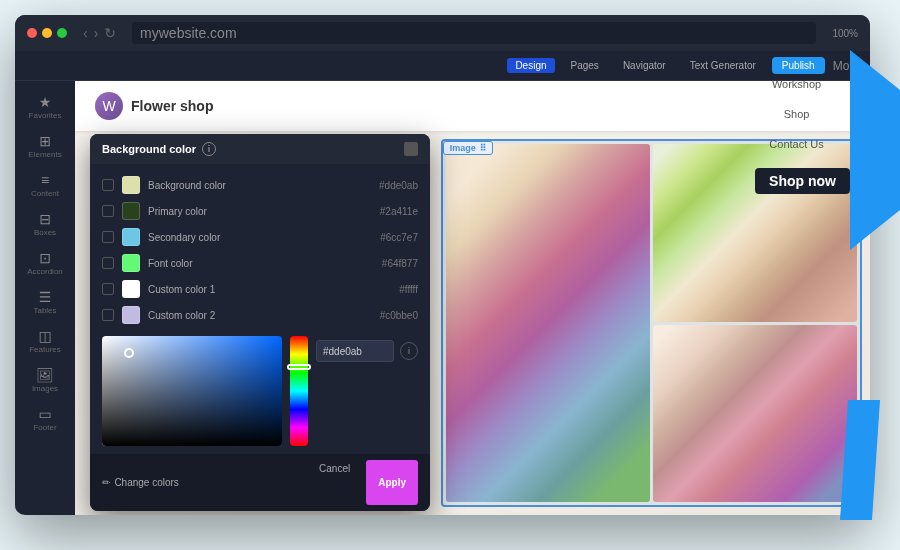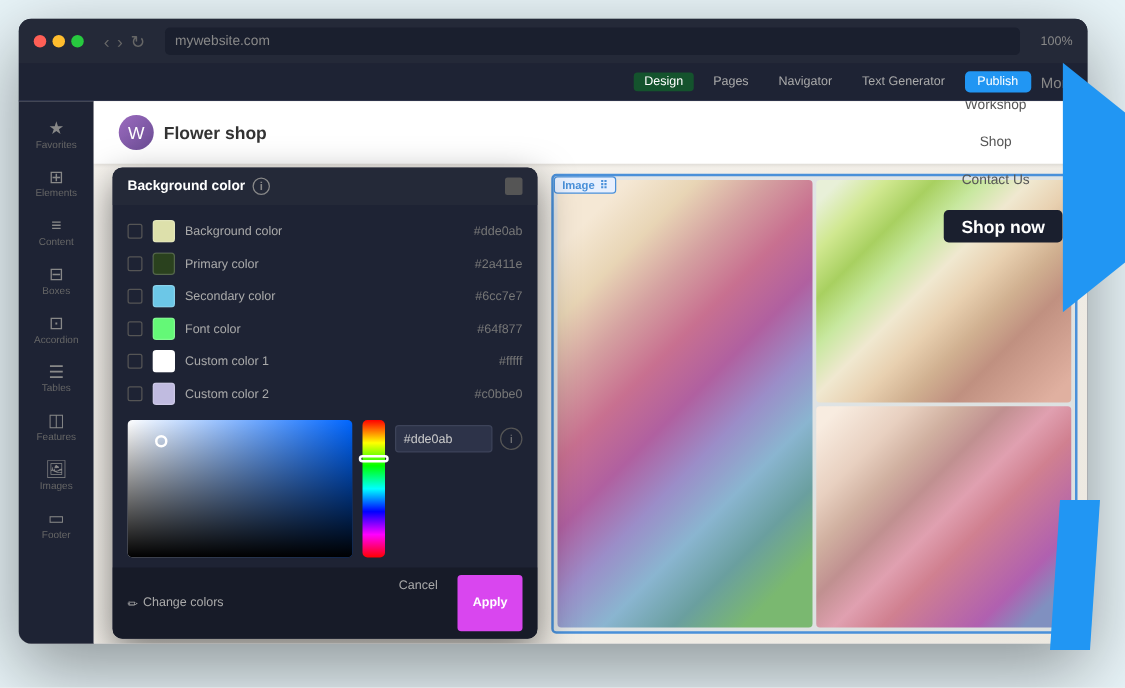--- a/index.html
+++ b/index.html
@@ -85,21 +85,21 @@
 
     .address-bar {
       flex: 1;
       height: 22px;
       background: #1a1f2e;
       border-radius: 4px;
       margin: 0 8px;
       display: flex;
       align-items: center;
       padding: 0 8px;
-      font-size: 11px;
+      font-size: 14px;
       color: #888;
     }
 
     .zoom-label {
       font-size: 10px;
       color: #888;
     }
 
     
     .top-toolbar {
@@ -113,21 +113,21 @@
     }
     .toolbar-btn {
       font-size: 10px;
       color: #aaa;
       padding: 2px 8px;
       border-radius: 3px;
       cursor: pointer;
     }
     .toolbar-btn.active {
       color: #fff;
-      background: #14532d;
+      background: #1d4ed8;
     }
     .toolbar-spacer { flex: 1; }
     .publish-btn {
       background: #2196f3;
       color: #fff;
       font-size: 10px;
       font-weight: 400;
       padding: 3px 10px;
       border-radius: 4px;
       cursor: pointer;

